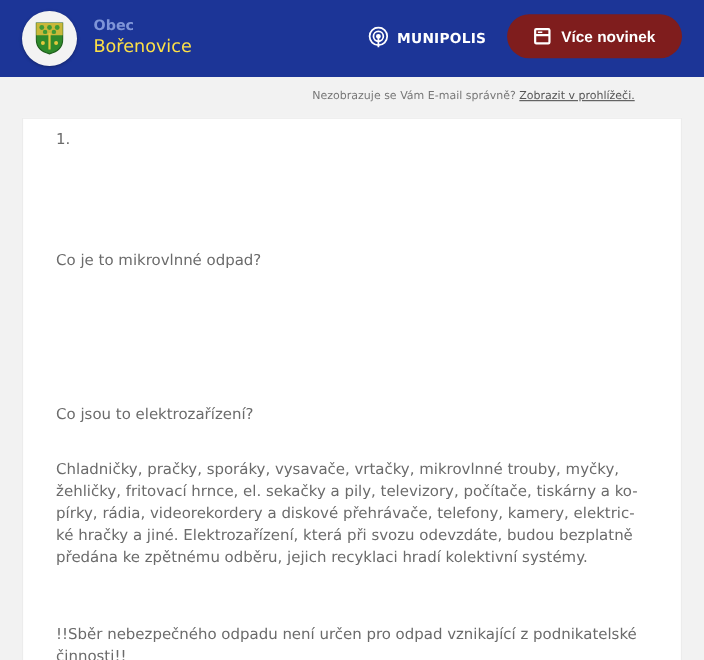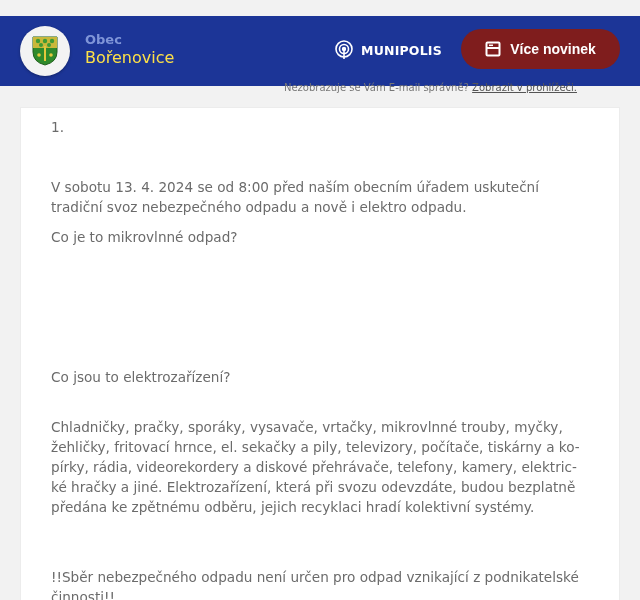--- a/index.html
+++ b/index.html
@@ -1,17 +1,17 @@
 <!DOCTYPE html>
 <html><head>
 <meta charset="utf-8">
 <style>
   * { box-sizing: border-box; margin: 0; padding: 0; }
   html, body { width: 640px; height: 600px; overflow: hidden; background: #f2f2f2; font-family: "DejaVu Sans", sans-serif; }
-  .header { position: absolute; left: 0; top: 16px; width: 640px; height: 70px; background: #1c3597; padding-left: 36px; }
+  .header { position: absolute; left: 0; top: 0; width: 640px; height: 70px; background: #1c3597; padding-left: 36px; }
   .logo { position: absolute; left: 20px; top: 10px; width: 50px; height: 50px; border-radius: 50%; background: #f3f3f3; box-shadow: 0 1px 3px rgba(0,0,0,0.3); display:flex; align-items:center; justify-content:center; }
   .org { position: absolute; left: 85px; top: 15px; }
   .org-label { color: #7f95d8; font-weight: bold; font-size: 13px; line-height: 17px; }
   .org-name { color: #fde047; font-size: 16px; line-height: 20px; }
   .munipolis { position: absolute; left: 334px; top: 24px; display: flex; align-items: center; color: #fff; font-weight: bold; font-size: 12.5px; letter-spacing: 0.2px; }
   .munipolis svg { margin-right: 7px; }
   .more-btn { position: absolute; left: 461px; top: 13px; width: 159px; height: 40px; border-radius: 20px; background: #7f1d1d; color: #fff; font-weight: bold; font-size: 14px; display: flex; align-items: center; justify-content: center; border: none; cursor: pointer; }
   .more-btn svg { margin-right: 9px; }
   .notice { position: absolute; top: 82px; left: 0; width: 577px; text-align: right; font-size: 10px; color: #777; }
   .notice a { color: #555; text-decoration: underline; }
@@ -59,18 +59,17 @@
   </button>
 </div>
 
 <div class="notice">
   <span>Nezobrazuje se Vám E-mail správně?</span>
   <a href="#">Zobrazit v prohlížeči.</a>
 </div>
 
 <div class="card">
   <p class="content" style="top:9px;">1.</p>
-  <p class="content" style="top:69px;">V sobotu 13. 4. 2024 se od 8:00 před naším obecním úřadem uskuteční tradiční svoz nebezpečného odpadu a nově i elektro odpadu.</p>
   <p class="content" style="top:119px;">Co je to mikrovlnné odpad?</p>
   <p class="content" style="top:259px;">Co jsou to elektrozařízení?</p>
   <p class="content" style="top:309px;">Chladničky, pračky, sporáky, vysavače, vrtačky, mikrovlnné trouby, myčky, žehličky, fritovací hrnce, el. sekačky a pily, televizory, počítače, tiskárny a ko-pírky, rádia, videorekordery a diskové přehrávače, telefony, kamery, elektric-ké hračky a jiné. Elektrozařízení, která při svozu odevzdáte, budou bezplatně předána ke zpětnému odběru, jejich recyklaci hradí kolektivní systémy.</p>
   <p class="content" style="top:459px;">!!Sběr nebezpečného odpadu není určen pro odpad vznikající z podnikatelské činnosti!!</p>
 </div>
 
 </body></html>

